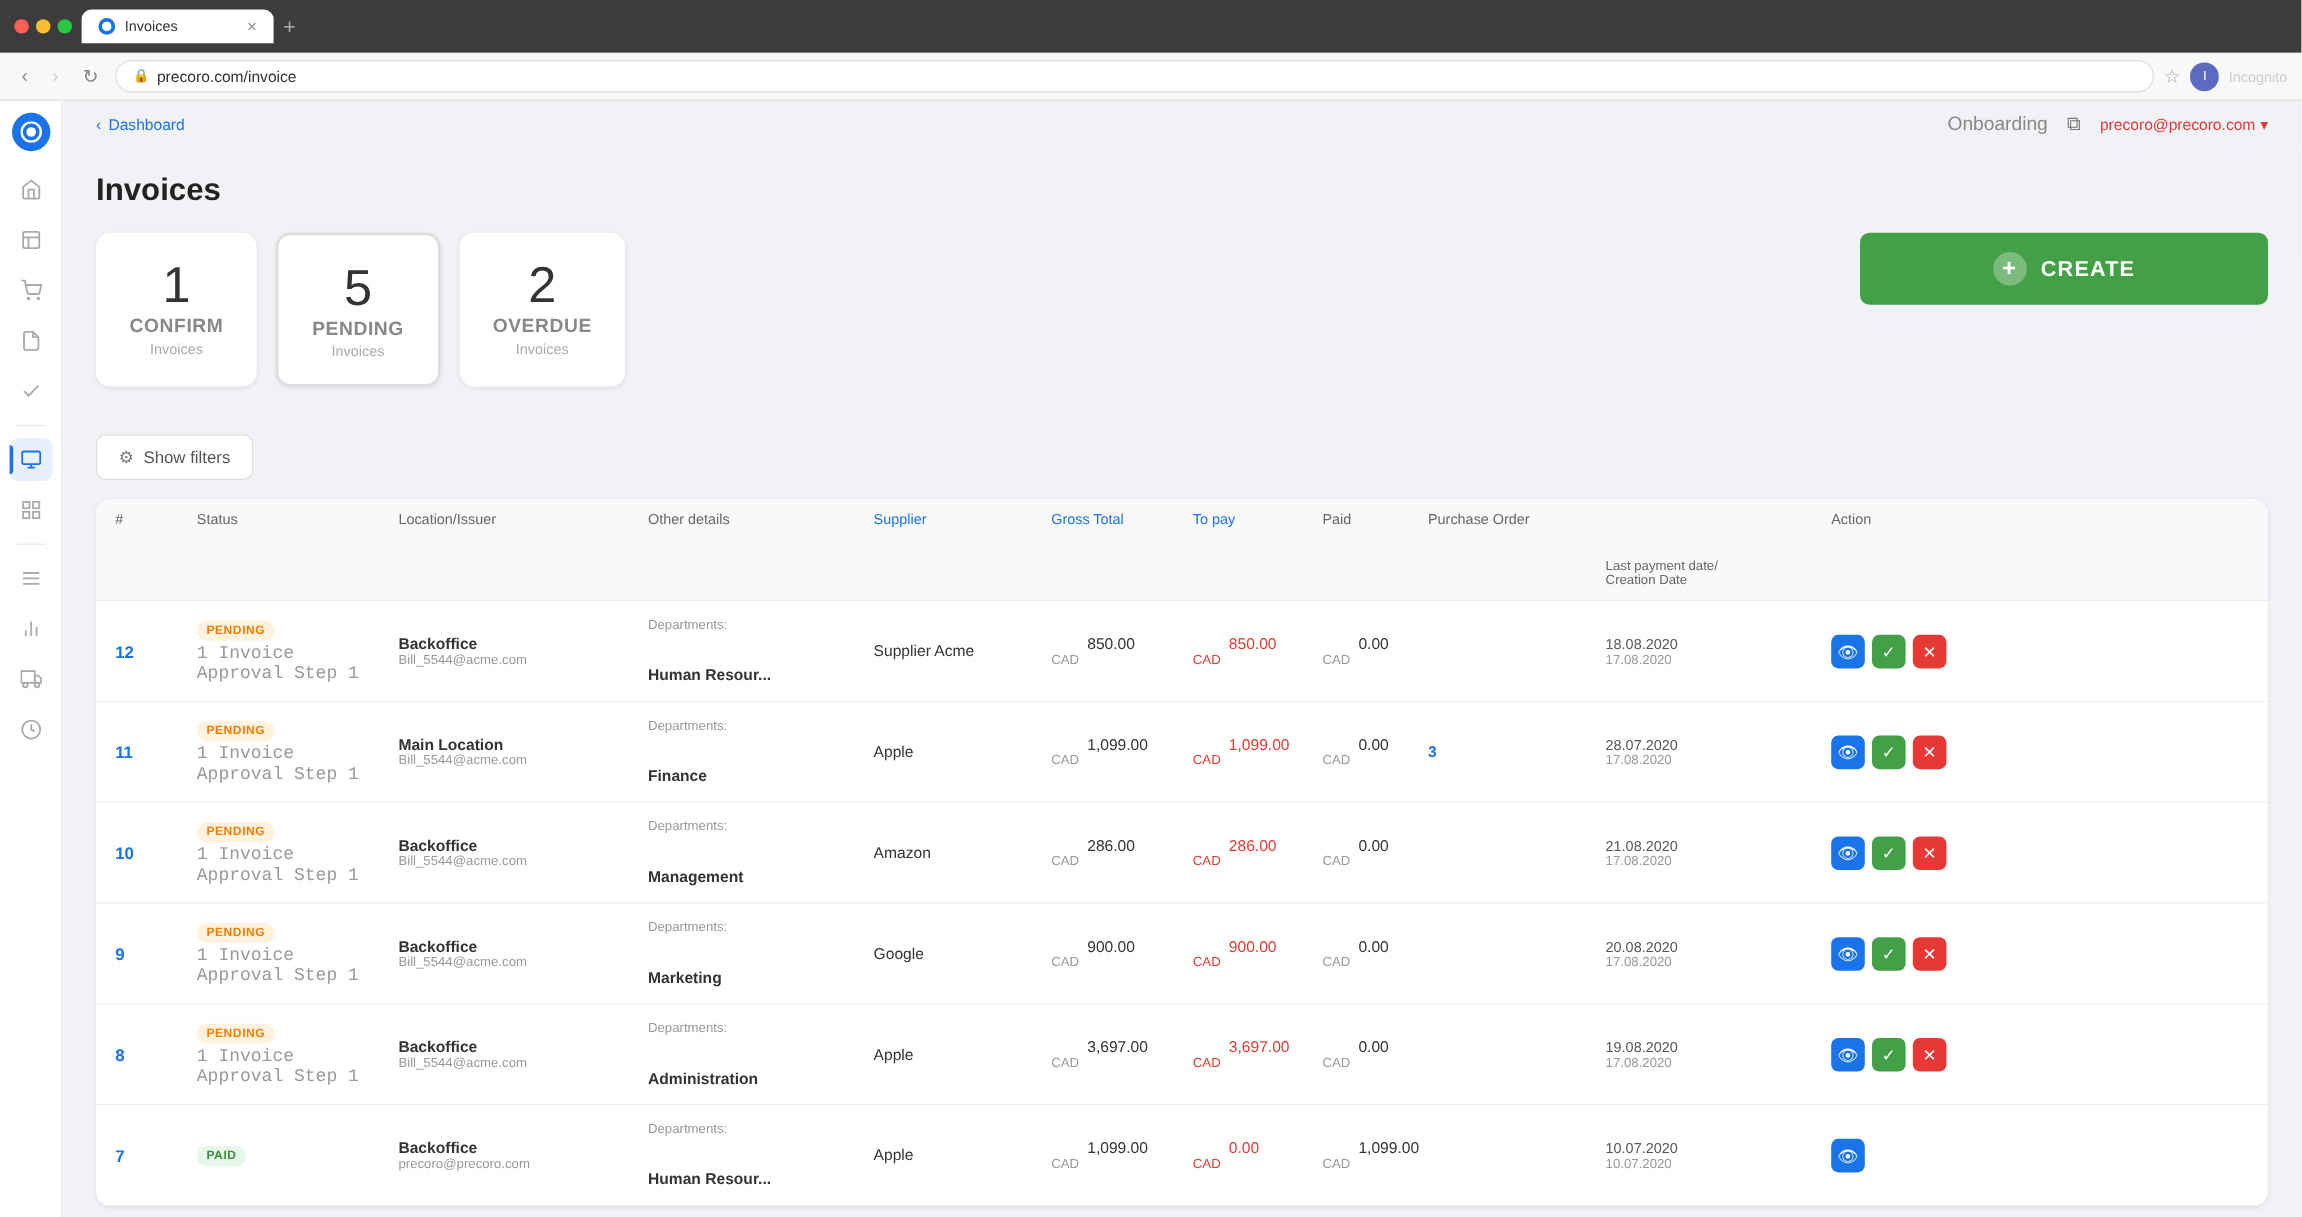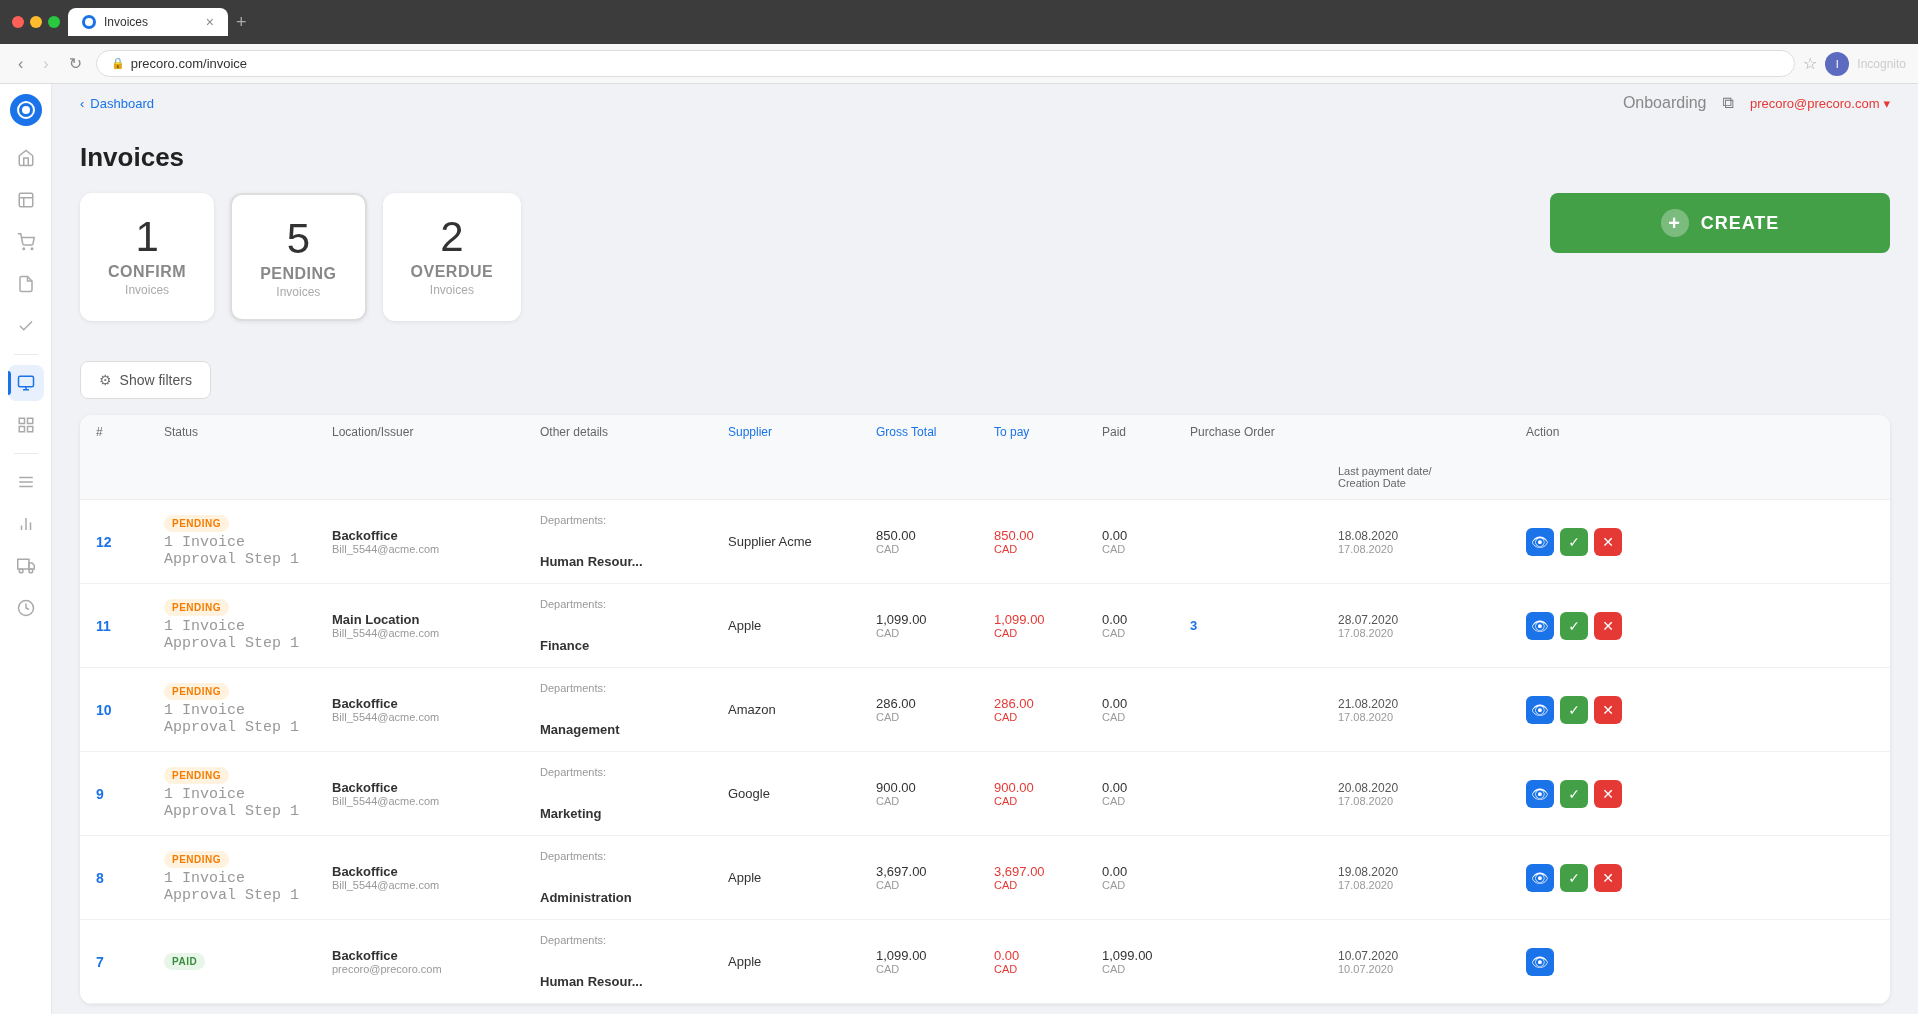--- a/index.html
+++ b/index.html
@@ -86,21 +86,21 @@
     .table-row { display: grid; grid-template-columns: 60px 160px 200px 180px 140px 110px 100px 80px 140px 180px 100px; padding: 14px 16px; border-bottom: 1px solid #f0f0f0; align-items: center; gap: 8px; }
     .row-num { color: #1a73e8; font-weight: 600; font-size: 14px; }
     .status-badge { display: inline-block; padding: 3px 8px; border-radius: 10px; font-size: 10px; font-weight: 700; letter-spacing: 0.5px; }
     .badge-pending { background: #fff3e0; color: #f57c00; }
     .badge-paid { background: #e8f5e9; color: #388e3c; }
     .approval-text { font-size: 15px; color: #999; margin-top: 2px; font-family: Liberation Mono, monospace; }
     .location-name { font-weight: 600; font-size: 13px; }
     .location-email { font-size: 11px; color: #999; }
     .dept-label { font-size: 11px; color: #999; }
     .dept-value { font-weight: 600; font-size: 13px; margin-top: 28px; }
-    .amount-value { font-size: 13px; font-weight: 500; }
+    .amount-value { font-size: 13px; font-weight: 500; margin-left: 30px; }
     .amount-currency { font-size: 11px; color: #999; }
     .amount-red { color: #e53935; }
     .po-num { color: #1a73e8; font-weight: 600; }
     .date-value { font-size: 12px; color: #555; }
     .date-secondary { font-size: 11px; color: #999; }
     .action-btns { display: flex; gap: 6px; align-items: center; }
     .action-btn { width: 28px; height: 28px; border-radius: 6px; border: none; cursor: pointer; display: flex; align-items: center; justify-content: center; font-size: 14px; }
     .btn-view { background: #1a73e8; color: #fff; }
     .btn-approve { background: #43a047; color: #fff; }
     .btn-reject { background: #e53935; color: #fff; }

